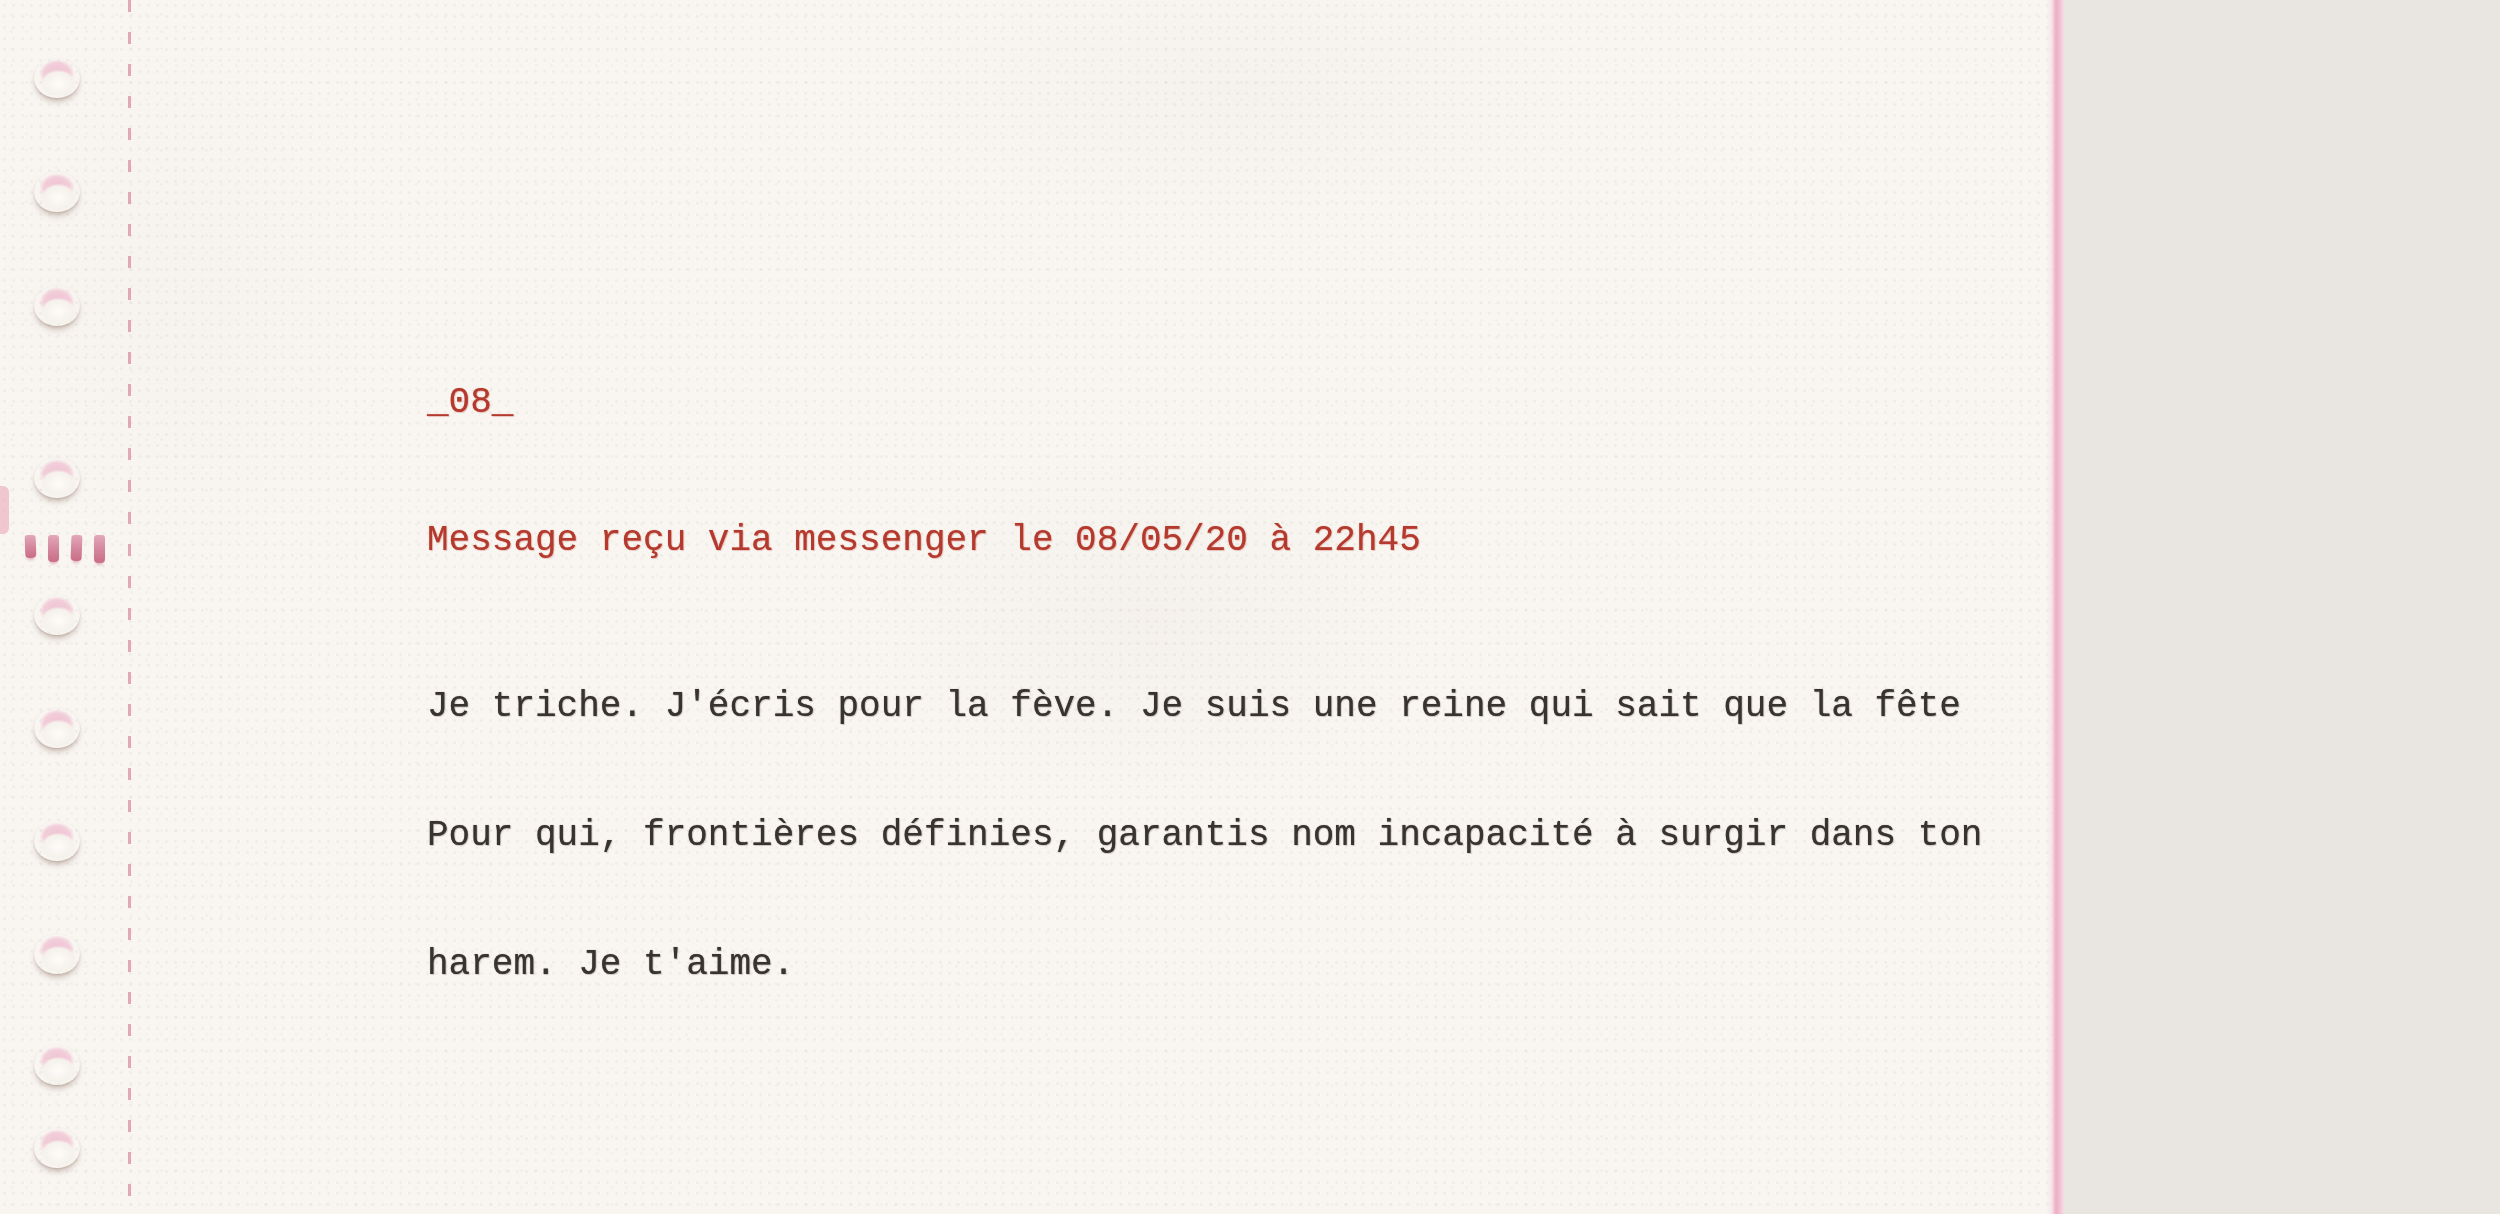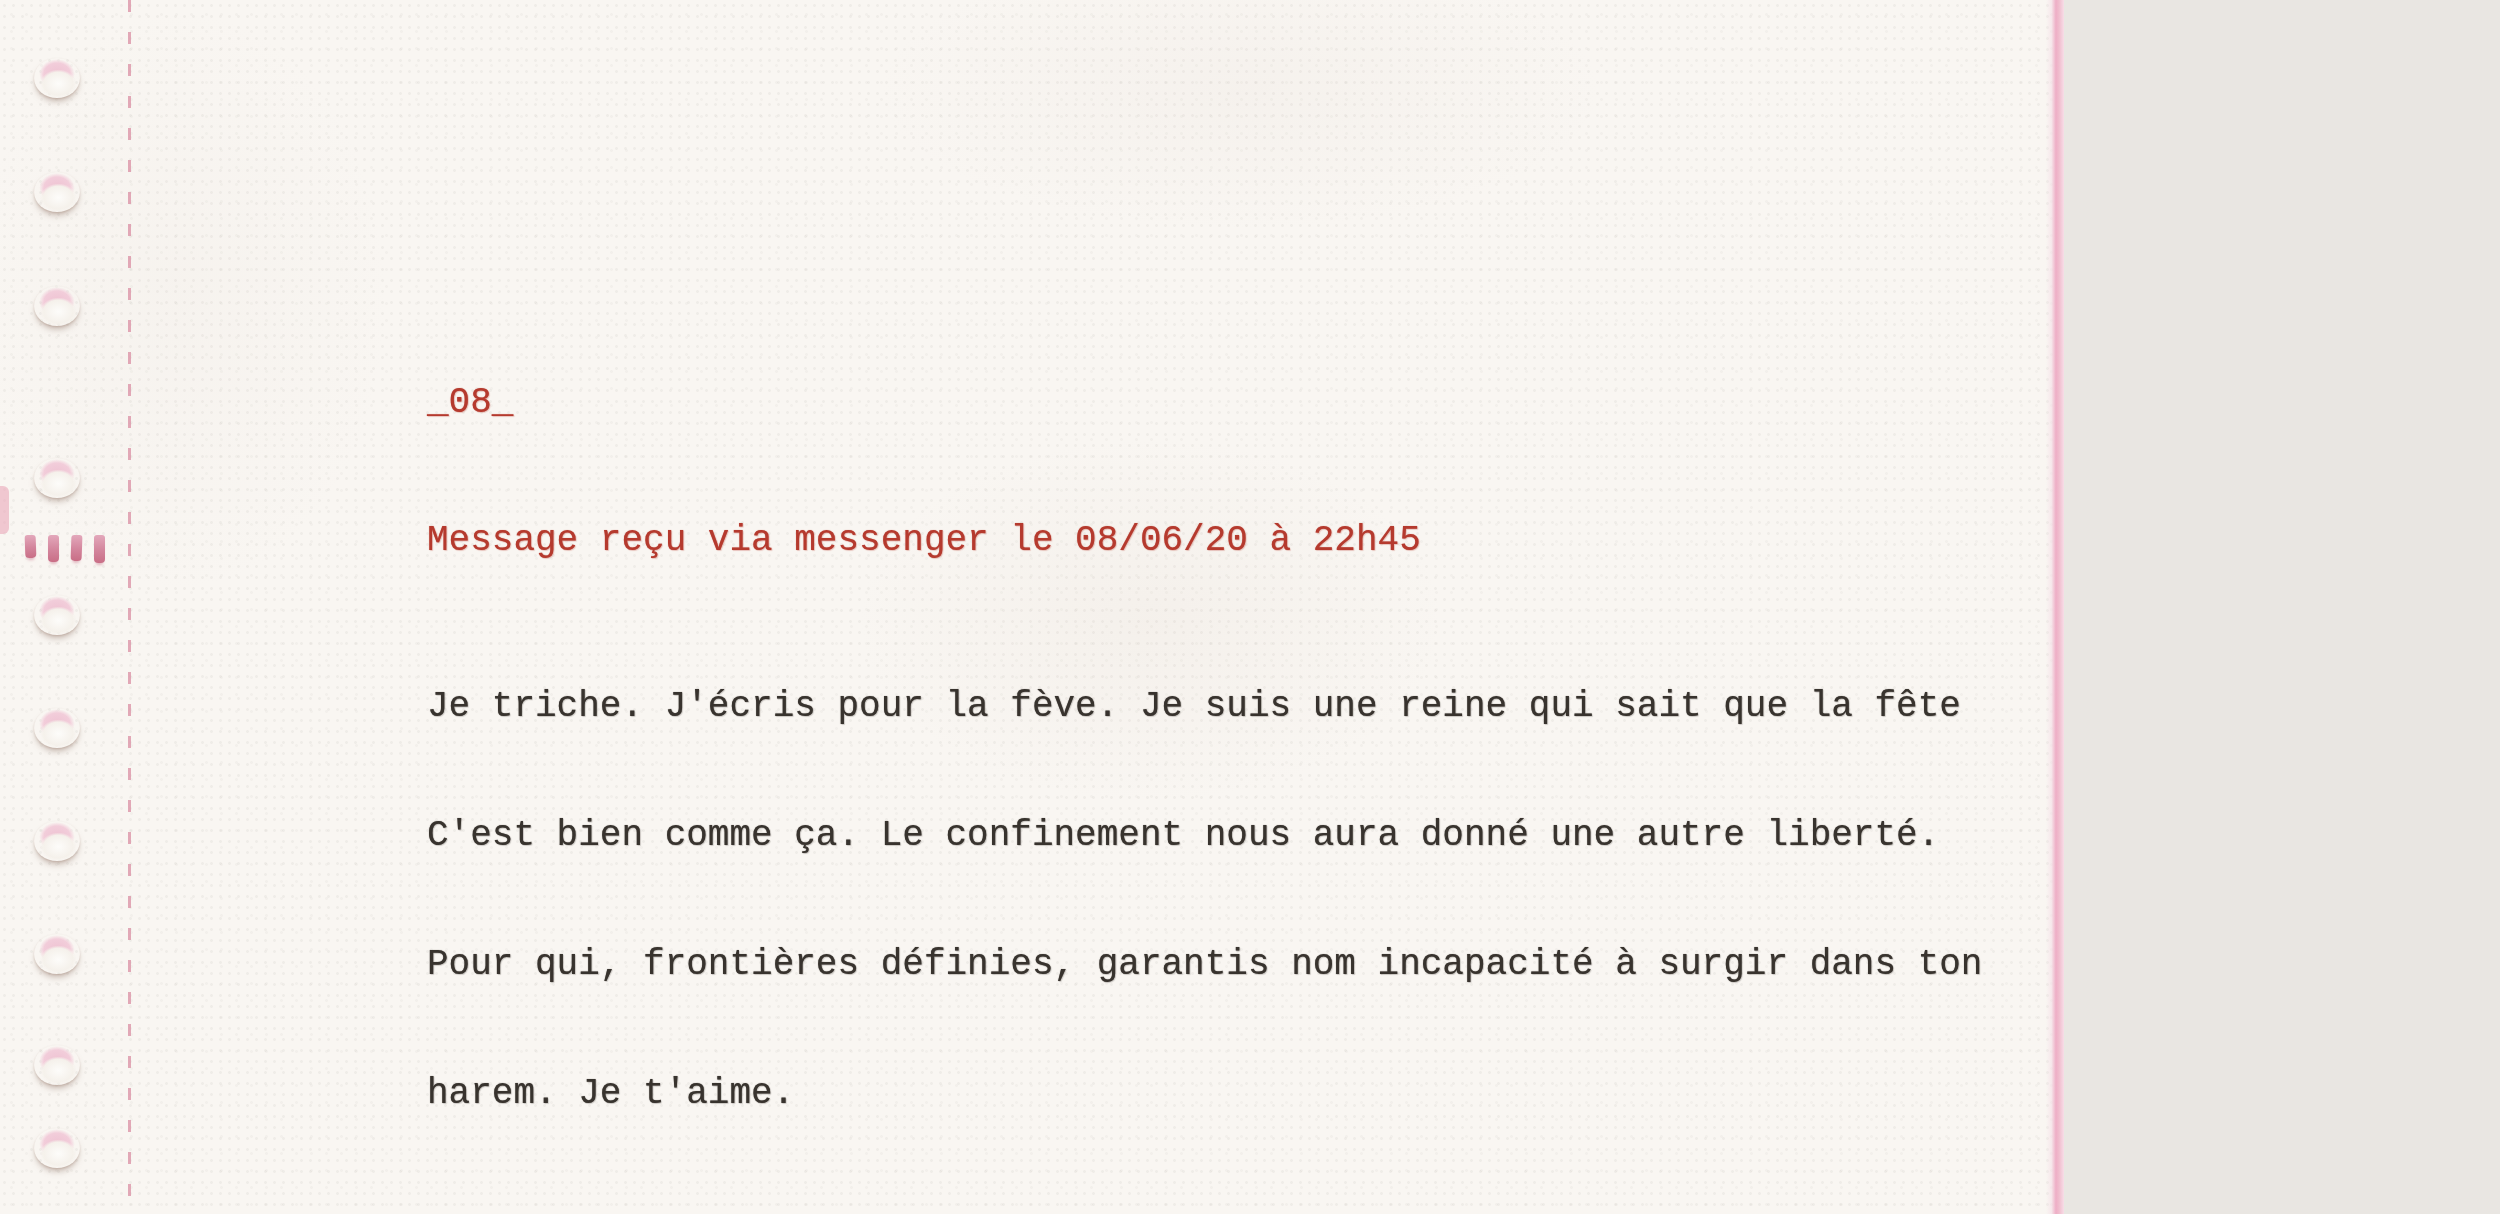--- a/index.html
+++ b/index.html
@@ -116,22 +116,21 @@
       <span class="stamp"></span>
       <span class="stamp"></span>
       <span class="stamp"></span>
     </div>
 
   <div class="edge-stripe"></div>
   <div class="edge-smudge"></div>
 
   <header class="red-header">
     <div>_08_</div>
-    <div>Message reçu via messenger le 08/06/20 à 22h45</div>
+    <div>Message reçu via messenger le 08/05/20 à 22h45</div>
   </header>
 
   <main class="body-text">
     <div>Je triche. J'écris pour la fève. Je suis une reine qui sait que la fête</div>
-    <div>C'est bien comme ça. Le confinement nous aura donné une autre liberté.</div>
     <div>Pour qui, frontières définies, garantis nom incapacité à surgir dans ton</div>
     <div>harem. Je t'aime.</div>
   </main>
 </div>
 
 </body></html>

